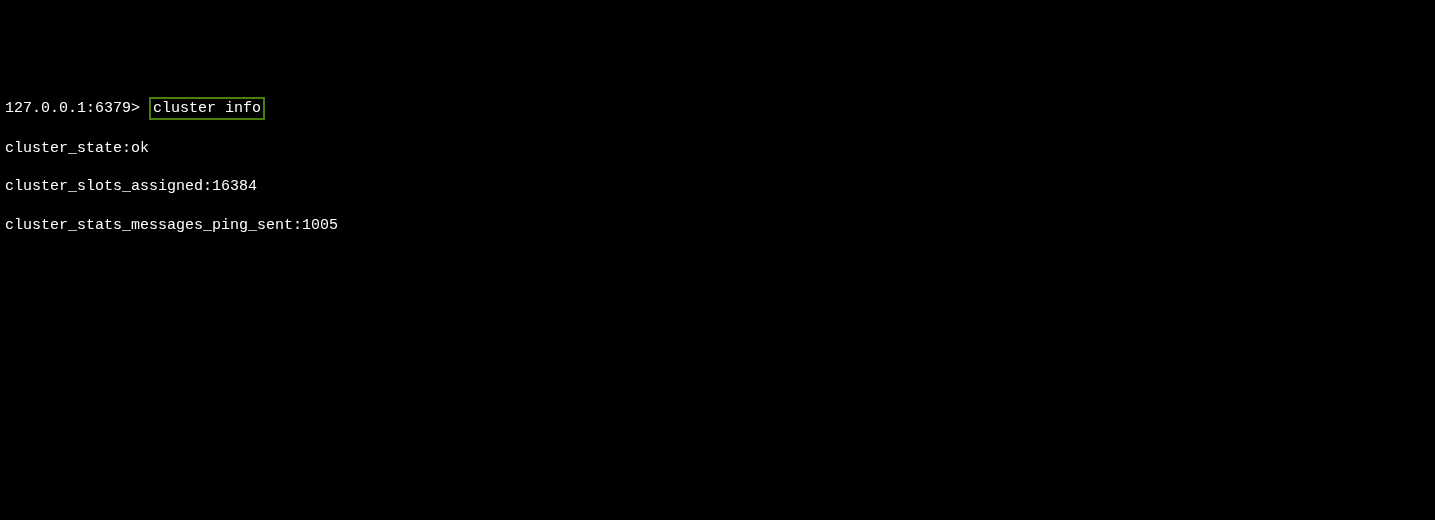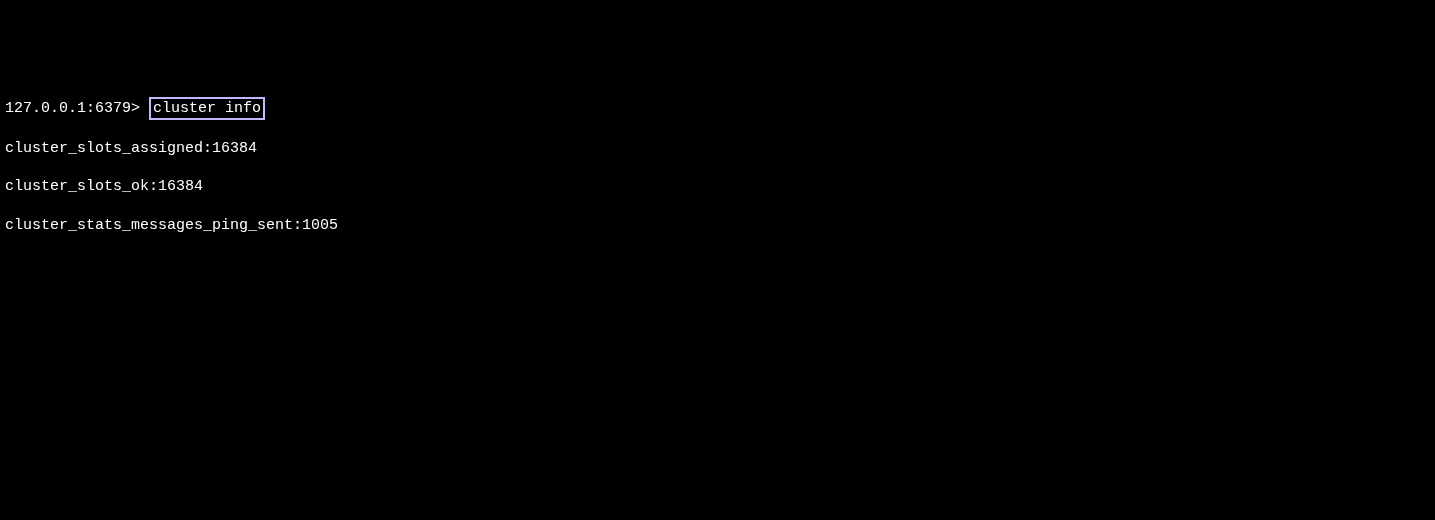--- a/index.html
+++ b/index.html
@@ -19,37 +19,37 @@
       overflow: hidden;
     }
     .line {
       display: block;
     }
     .prompt {
       display: inline;
     }
     .highlight-box {
       display: inline-block;
-      border: 2px solid #c4b5fd;
+      border: 2px solid #4d7c0f;
       padding: 0 2px;
       margin-left: 0;
     }
     .space {
       display: inline;
     }
   </style>
 </head>
 <body>
 
 
 
 <div>
 <span class="line"><span class="prompt">127.0.0.1:6379&gt;</span><span class="space"> </span><span class="highlight-box">cluster info</span></span>
+<span class="line">cluster_state:ok</span>
 <span class="line">cluster_slots_assigned:16384</span>
-<span class="line">cluster_slots_ok:16384</span>
 <span class="line">cluster_stats_messages_ping_sent:1005</span>
 
 
 
 
 
 
 
 
 

